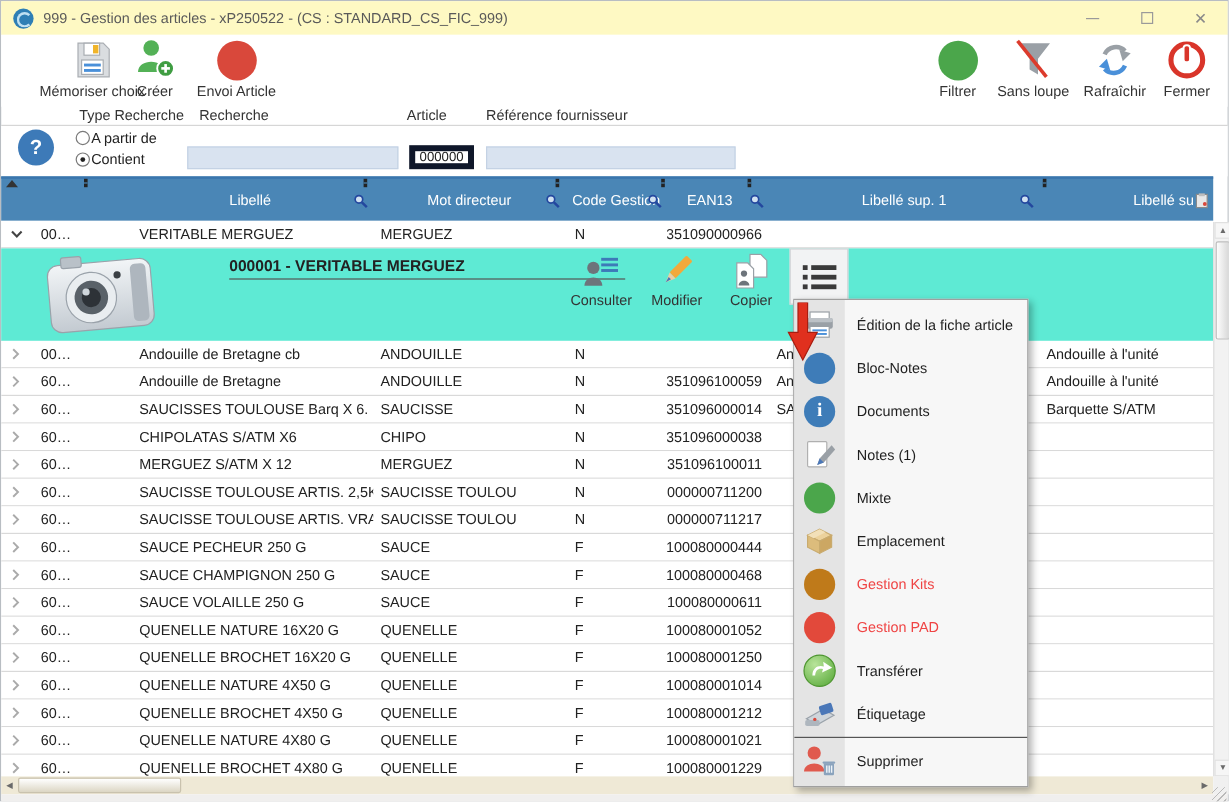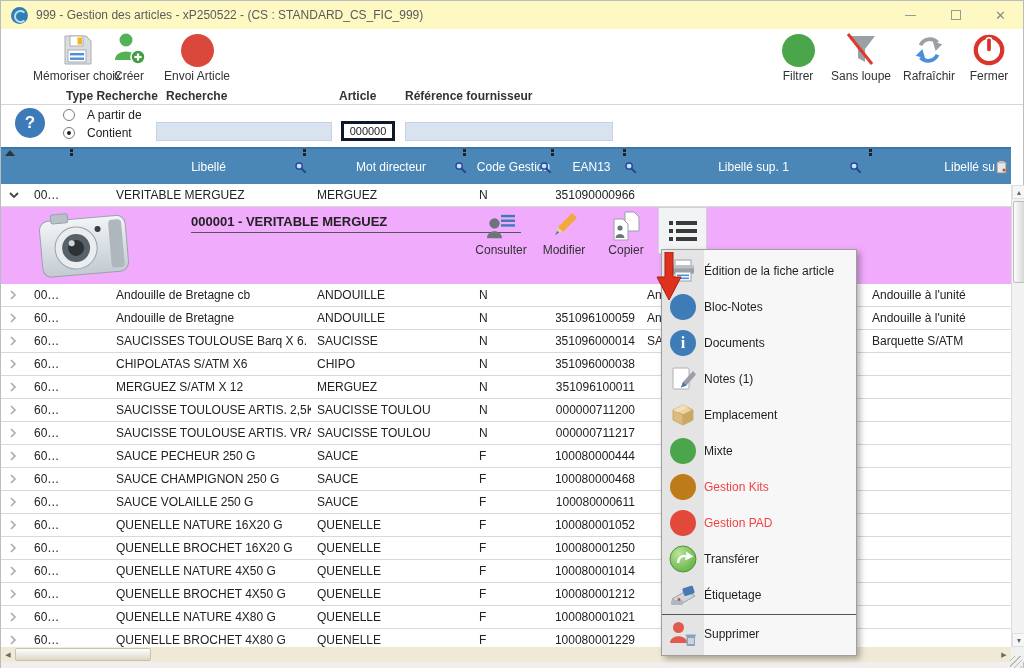--- a/index.html
+++ b/index.html
@@ -18,28 +18,28 @@
   .win-btn .dash { width:11px; height:1px; background:#9a9a9a; }
 
   
   .toolbar { position:absolute; left:0; top:28px; width:100%; height:60px; background:#fff; }
   .tool { position:absolute; text-align:center; color:#333; font-size:12px; cursor:default; }
   .tool .ticon { height:38px; display:flex; align-items:flex-end; justify-content:center; margin-bottom:2px; }
   .circle34 { width:33px; height:33px; border-radius:50%; }
 
   
   .search-labels { position:absolute; left:0; top:88px; width:100%; height:16px; border-bottom:1px solid #d6d6d6; }
-  .search-labels span { position:absolute; top:0; color:#333;font-weight:bold; }
+  .search-labels span { position:absolute; top:0; color:#333; }
   .search-panel { position:absolute; left:0; top:104px; width:100%; height:42px; background:#fff; }
   .help-icon { position:absolute; left:14px; top:3px; width:30px; height:30px; border-radius:50%; background:#3d7ab8; color:#fff; font-weight:bold; font-size:17px; display:flex; align-items:center; justify-content:center; }
-  .radio-row { position:absolute; left:62px; display:flex; align-items:center; gap:12px; color:#222; }
+  .radio-row { position:absolute; left:62px; display:flex; align-items:center; gap:1px; color:#222; }
   .radio { width:12px; height:12px; border-radius:50%; border:1px solid #7a7a7a; background:#fff; position:relative; }
   .radio.checked::after { content:""; position:absolute; left:3px; top:3px; width:4px; height:4px; border-radius:50%; background:#222; }
   .inp-blue { position:absolute; height:19px; background:#d9e3f0; border:1px solid #c4d2e4; }
-  .inp-article { position:absolute; left:340px; top:16px; width:54px; height:20px; background:#fff; border:3px solid #0f172a; text-align:center; font-size:11px; color:#222; font-family:"Liberation Sans",sans-serif; }
+  .inp-article { position:absolute; left:340px; top:16px; width:54px; height:20px; background:#fff; border:5px solid #0f172a; text-align:center; font-size:11px; color:#222; font-family:"Liberation Sans",sans-serif; }
 
   
   .thead { position:absolute; left:0; top:146px; width:1010px; height:37px; background:#4a86b6; border-top:2px solid #3a76ad; color:#fff; display:flex; align-items:center; font-size:12px; }
   .hc { position:relative; height:100%; display:flex; align-items:center; }
   .col-exp{width:28px}.col-code{width:77px}.col-lib{width:205px}.col-mot{width:160px}.col-ges{width:85px}.col-ean{width:85px}.col-sup1{width:225px}.col-sup2{width:145px}
   .hc.center{justify-content:center}
   .hc .mag { position:absolute; right:4px; top:12px; }
   .sort-asc { position:absolute; left:4px; top:1px; width:0; height:0; border-left:5px solid transparent; border-right:5px solid transparent; border-bottom:6px solid #333; }
   .handle { position:absolute; top:0; width:3px; height:7px; background:#222; }
   .handle::after { content:""; position:absolute; left:0; top:3px; width:3px; height:1px; background:#4a86b6; }
@@ -47,32 +47,32 @@
   .rowarea { position:absolute; left:0; top:183px; width:1010px; }
   .trow { display:flex; height:23px; align-items:center; border-bottom:1px solid #d9d9d9; background:#fff; font-size:12px; color:#222; }
   .tc { height:100%; display:flex; align-items:center; overflow:hidden; white-space:nowrap; }
   .tc.code{padding-left:5px}.tc.lib{padding-left:10px}.tc.mot{padding-left:6px}.tc.ges{padding-left:8px}
   .tc.ean{justify-content:flex-end; padding-right:6px}
   .tc.sup1{padding-left:6px}.tc.sup2{padding-left:6px}
   .chev { margin-left:8px; color:#999; font-size:10px; }
   .chev.open { color:#444; }
 
   
-  .detail { position:absolute; left:0; top:206px; width:1010px; height:77px; background:#f0abfc; }
+  .detail { position:absolute; left:0; top:206px; width:1010px; height:77px; background:#5eead4; }
   .detail-title { position:absolute; left:190px; top:7px; width:330px; font-size:13px; font-weight:bold; color:#222; border-bottom:1px solid #555; padding-bottom:3px; }
   .dbtn { position:absolute; top:4px; width:54px; text-align:center; color:#333; font-size:12px; }
   .dbtn .dicon { height:30px; display:flex; align-items:flex-end; justify-content:center; margin-bottom:2px; }
   .menu-btn { position:absolute; left:657px; top:0px; width:49px; height:47px; background:#f2f3f4; border:1px solid #d0d3d6; display:flex; align-items:center; justify-content:center; }
 
   
   .cmenu { position:absolute; left:660px; top:248px; width:196px; background:#f7f7f7; border:1px solid #9f9f9f; box-shadow:3px 3px 6px rgba(0,0,0,.3); z-index:20; padding:3px 0; }
   .cmenu::before { content:""; position:absolute; left:0; top:0; bottom:0; width:42px; background:#e4e4e4; }
   .mi { position:relative; height:36px; display:flex; align-items:center; }
   .mi .mic { width:42px; display:flex; align-items:center; justify-content:center; flex:0 0 42px; position:relative; }
-  .mi .mlabel { color:#1e1e1e; font-size:12px; }
+  .mi .mlabel { margin-left:10px; color:#1e1e1e; font-size:12px; }
   .mi.disabled .mlabel { color:#ef4444; }
   .msep { height:0; border-top:1px solid #555; margin:1px 0; position:relative; }
   .c26 { width:26px; height:26px; border-radius:50%; }
 
   .red-arrow { position:absolute; left:653px; top:251px; z-index:30; }
 
   
   .vscroll { position:absolute; left:1010px; top:184px; width:14px; height:462px; background:#f2f2f2; border-left:1px solid #dcdcdc; }
   .vscroll .btn { position:absolute; left:0; width:14px; height:14px; background:#f6f6f6; color:#6a6a6a; font-size:7px; display:flex; align-items:center; justify-content:center; border:1px solid #e0e0e0; }
   .vscroll .thumb { position:absolute; left:1px; top:16px; width:12px; height:82px; background:linear-gradient(90deg,#fdfdfd,#d8d8d8); border:1px solid #bdbdbd; border-radius:2px; }
@@ -643,34 +643,34 @@
           <svg width="26" height="26" viewBox="0 0 26 26">
             <rect x="3" y="2" width="16" height="21" rx="1" fill="#fff" stroke="#b0b0b0"></rect>
             <path d="M23 5 L13 16 L11 21.5 L16.5 19.5 L26 8.5 Z" fill="#9aa0a6"></path>
             <polygon points="11,21.5 13,16 16.5,19.5" fill="#4a77b8"></polygon>
           </svg>
         </span>
         <span class="mlabel">Notes (1)</span>
       </div>
       <div class="mi">
         <span class="mic">
+          <div class="c26" style="background:#4ba64b;"></div>
+        </span>
+        <span class="mlabel">Mixte</span>
+      </div>
+      <div class="mi">
+        <span class="mic">
           <svg width="26" height="26" viewBox="0 0 26 26">
             <polygon points="3,8 13,3 23,8 13,13" fill="#ecd29c" stroke="#c9ab6e"></polygon>
             <polygon points="3,8 13,13 13,23 3,18" fill="#dcbc7c" stroke="#c9ab6e"></polygon>
             <polygon points="23,8 13,13 13,23 23,18" fill="#cca763" stroke="#c9ab6e"></polygon>
             <polygon points="13,3 18,5.5 8,10.5 3,8" fill="#f2e0b8"></polygon>
           </svg>
         </span>
         <span class="mlabel">Emplacement</span>
-      </div>
-      <div class="mi">
-        <span class="mic">
-          <div class="c26" style="background:#4ba64b;"></div>
-        </span>
-        <span class="mlabel">Mixte</span>
       </div>
       <div class="mi disabled">
         <span class="mic">
           <div class="c26" style="background:#bf7a1a;"></div>
         </span>
         <span class="mlabel">Gestion Kits</span>
       </div>
       <div class="mi disabled">
         <span class="mic">
           <div class="c26" style="background:#e2493b;"></div>

